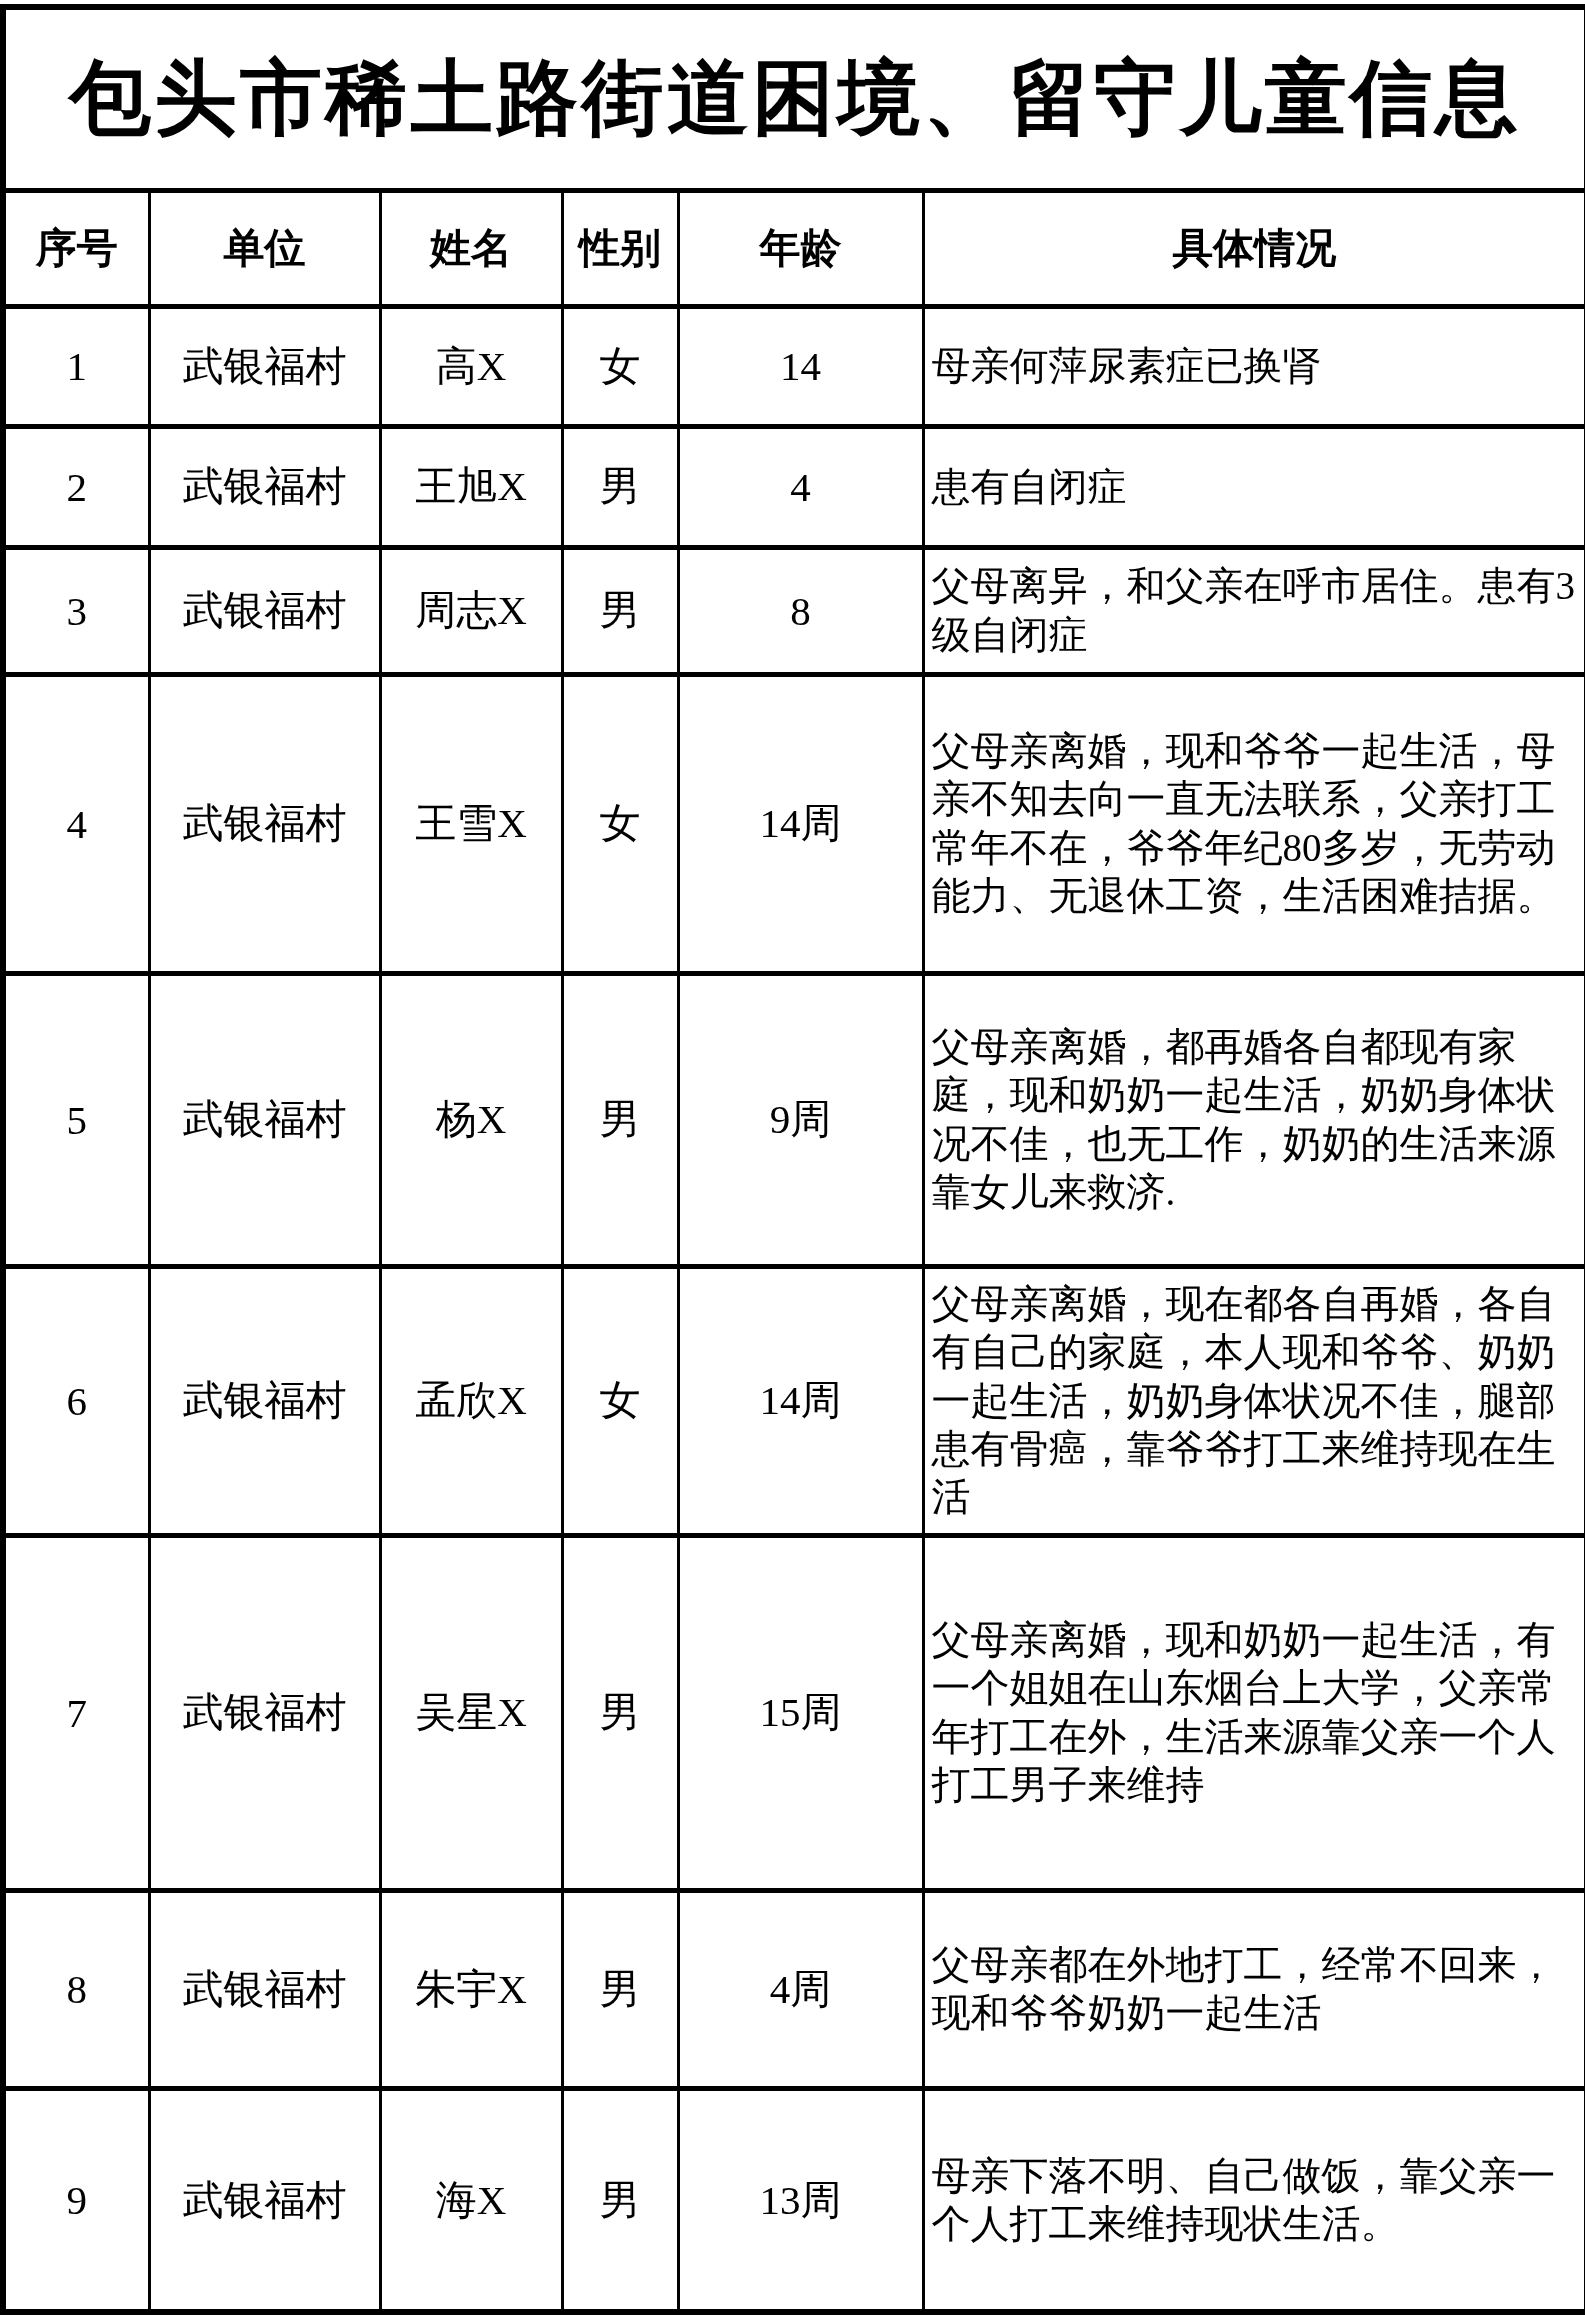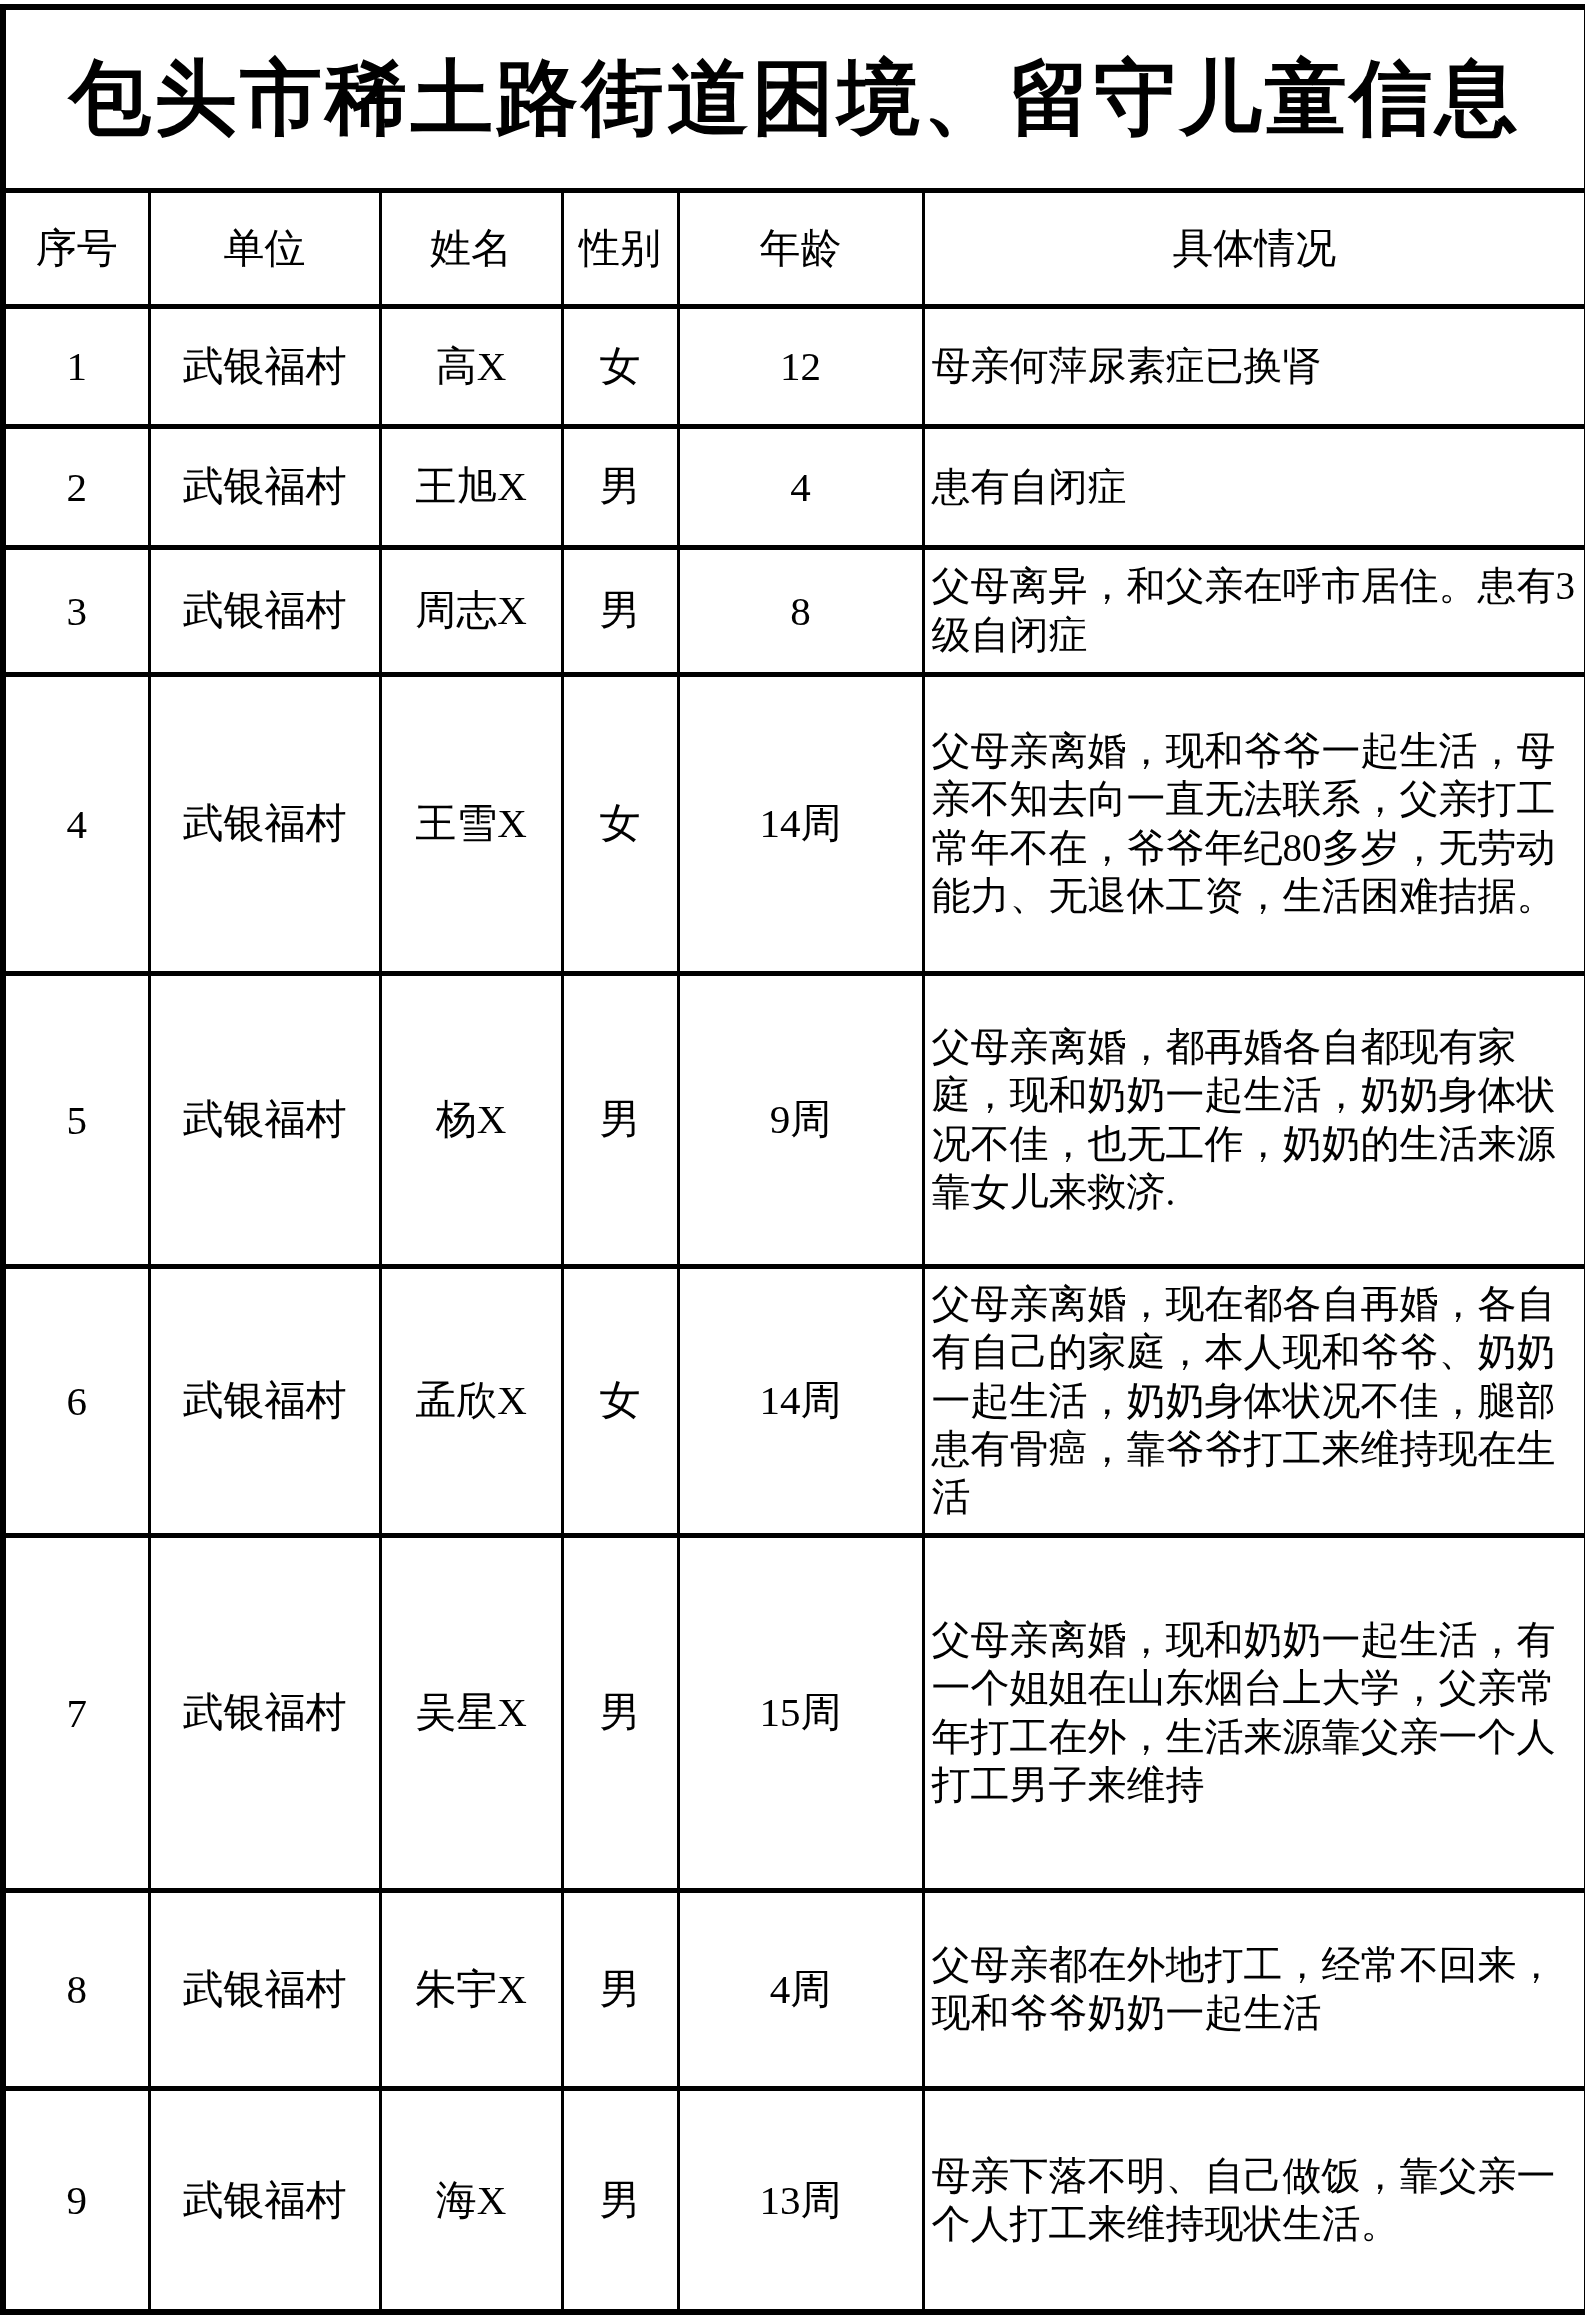--- a/index.html
+++ b/index.html
@@ -33,21 +33,21 @@
     padding: 0;
     overflow: hidden;
   }
   tr.title-row td {
     font-size: 82px;
     font-weight: bold;
     letter-spacing: 3.4px;
     text-align: center;
   }
   tr.header-row td {
-    font-weight: normal;
+    font-weight: bold;
   }
   td.detail {
     text-align: left;
     font-size: 39px;
     line-height: 1.24;
     padding: 5.1px 2.6px 5.1px 6.9px;
     line-break: strict;
   }
 </style>
 </head>
@@ -75,21 +75,21 @@
     <td>性别</td>
     <td>年龄</td>
     <td>具体情况</td>
   </tr>
 
   <tr class="data-row" style="height:120px">
     <td>1</td>
     <td>武银福村</td>
     <td>高X</td>
     <td>女</td>
-    <td>12</td>
+    <td>14</td>
     <td class="detail">母亲何萍尿素症已换肾</td>
   </tr>
 
   <tr class="data-row" style="height:121px">
     <td>2</td>
     <td>武银福村</td>
     <td>王旭X</td>
     <td>男</td>
     <td>4</td>
     <td class="detail">患有自闭症</td>

